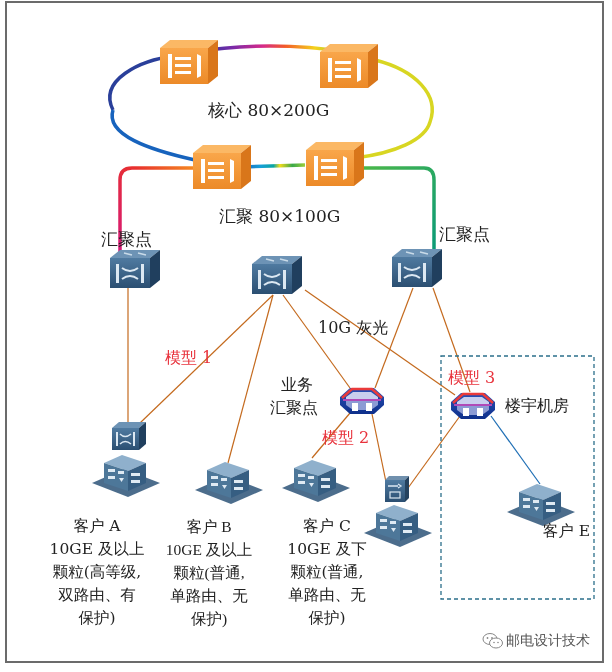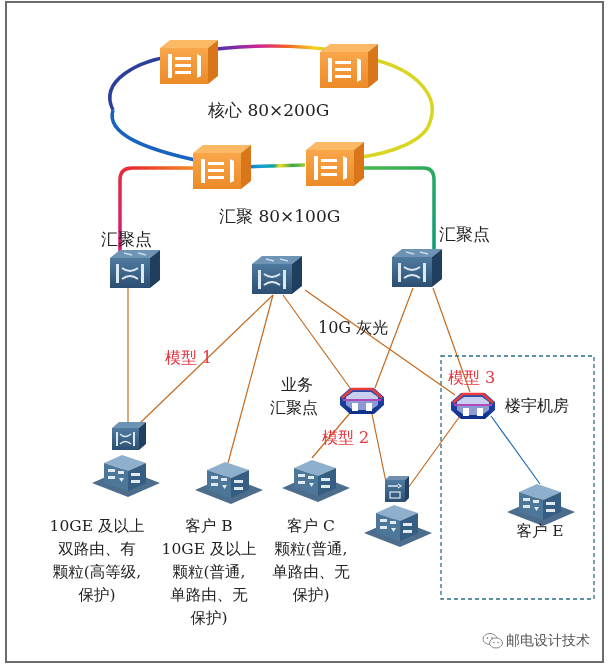--- a/index.html
+++ b/index.html
@@ -183,39 +183,41 @@
   <text class="lbl" x="318" y="333" font-size="16">10G 灰光</text>
   <text class="lbl" x="281" y="390" font-size="16">业务</text>
   <text class="lbl" x="270" y="413" font-size="16">汇聚点</text>
   <text class="lbl" x="505" y="411" font-size="16">楼宇机房</text>
   <text class="lbl red" x="165" y="363" font-size="16">模型 1</text>
   <text class="lbl red" x="322" y="443" font-size="16">模型 2</text>
   <text class="lbl red" x="448" y="383" font-size="16">模型 3</text>
 </svg>
 
 <div class="cust" style="left:22px; top:515px; width:150px;">
+  <div>客户 A</div>
   <div>10GE 及以上</div>
+  <div>颗粒(高等级,</div>
   <div>双路由、有</div>
-  <div>颗粒(高等级,</div>
   <div>保护)</div>
 </div>
-<div class="cust" style="left:144px; top:515px; width:130px;">
+<div class="cust" style="left:144px; top:515px; width:130px;font-family:Liberation Serif, serif;">
   <div>客户 B</div>
   <div>10GE 及以上</div>
   <div>颗粒(普通,</div>
   <div>单路由、无</div>
   <div>保护)</div>
 </div>
-<div class="cust" style="left:246px; top:515px; width:130px;">
+<div class="cust" style="left:262px; top:515px; width:130px;">
   <div>客户 C</div>
+  <div>10GE 及下</div>
   <div>颗粒(普通,</div>
   <div>单路由、无</div>
   <div>保护)</div>
 </div>
-<div class="cust" style="left:490px; top:520px; width:100px;">
+<div class="cust" style="left:490px; top:520px; width:100px;text-align:right;">
   <div>客户 E</div>
 </div>
 
 <div id="watermark">
   <svg width="22" height="18" viewBox="0 0 22 18">
     <ellipse cx="8" cy="7" rx="7" ry="5.5" fill="none" stroke="#888" stroke-width="1"></ellipse>
     <ellipse cx="14" cy="11" rx="6.5" ry="5" fill="#fff" stroke="#888" stroke-width="1"></ellipse>
     <circle cx="5.5" cy="6" r="0.9" fill="#888"></circle>
       <circle cx="10" cy="6" r="0.9" fill="#888"></circle>
     <circle cx="12" cy="10.5" r="0.8" fill="#888"></circle>

